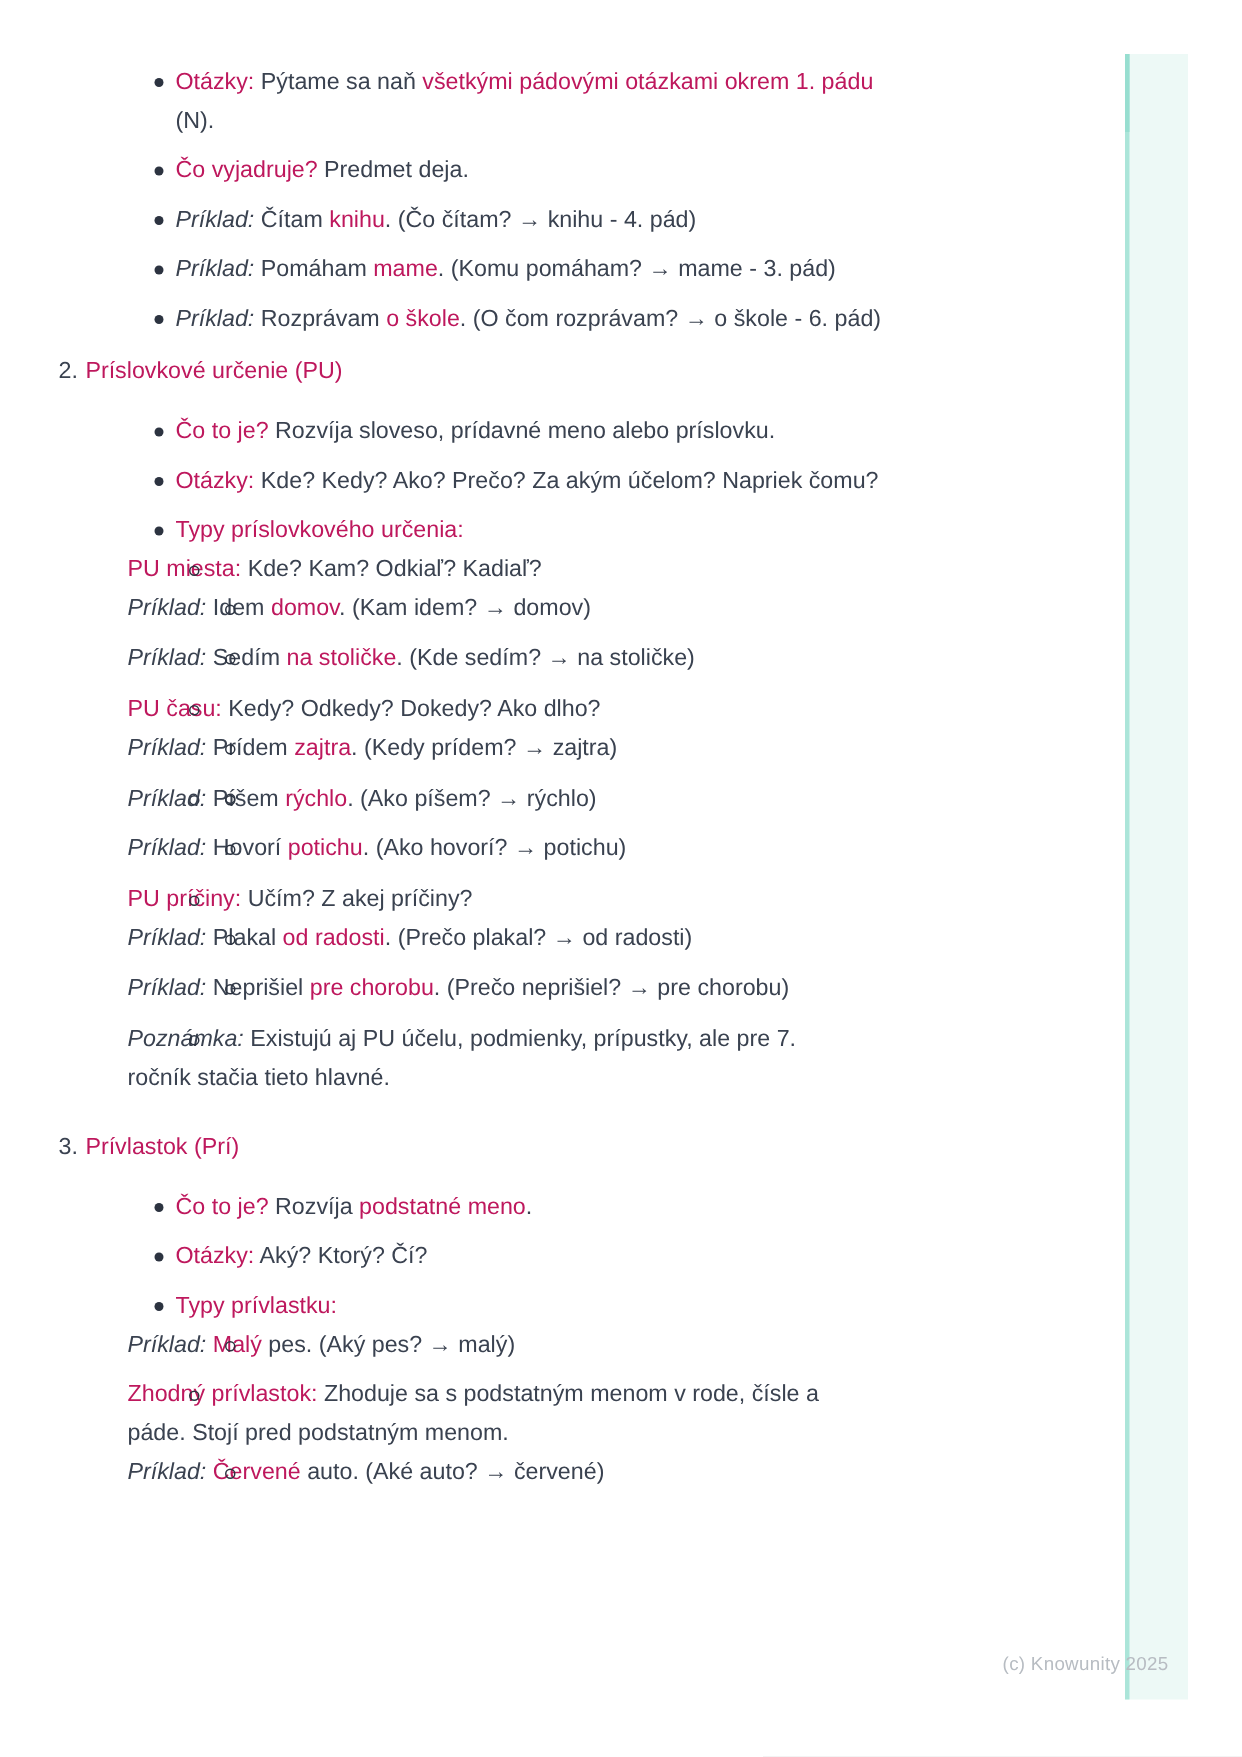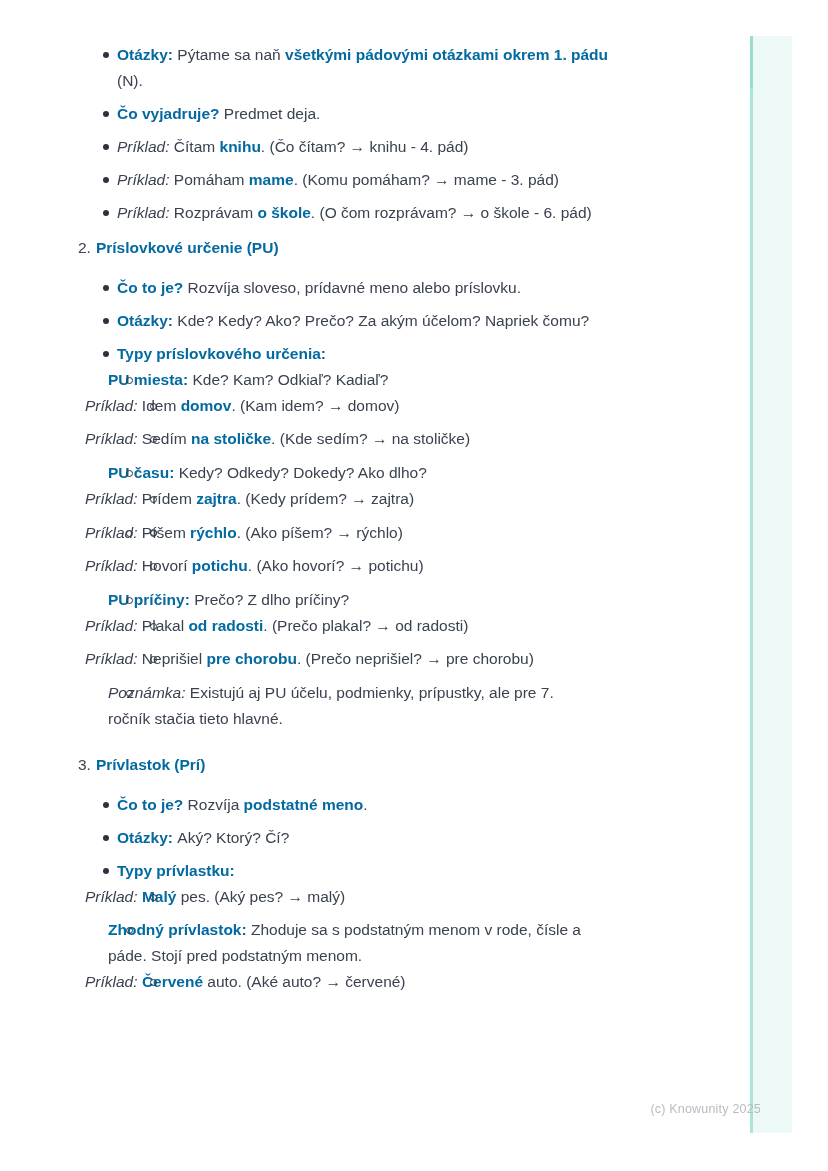--- a/index.html
+++ b/index.html
@@ -27,38 +27,38 @@
   }
   .doc{
     position:relative;
     padding-top:42px;
     font-size:15.5px;
     line-height:26px;
   }
   .block{position:relative;white-space:nowrap;}
   .b-li1{padding-left:117px;margin-bottom:7px;}
   .b-li1.tight{margin-bottom:0;}
-  .b-li2{padding-left:108px;margin:0;}
+  .b-li2{padding-left:85px;margin:0;}
   .b-li2.group{margin-top:8px;}
   .b-li2.end{margin-bottom:20px;}
   .b-li3{padding-left:85px;margin-bottom:7px;}
-  .b-num{padding-left:78px;margin-top:9px;margin-bottom:14px;}
+  .b-num{padding-left:39px;margin-top:9px;margin-bottom:14px;}
   .mk{position:absolute;top:10px;box-sizing:border-box;}
   .mk.dot{left:103px;width:6px;height:6px;border-radius:50%;background:#2c3340;}
   .mk.ring{width:7px;height:7px;border:1.5px solid #2c3340;border-radius:50%;background:transparent;}
   .b-li2 > .mk.ring{left:126px;}
   .b-li3 > .mk.ring{left:150px;}
   .no{color:#3a4250;margin-right:5px;}
   .seg{color:#3a4250;}
-  .seg.b{font-weight:bold;color:#0369a1;}
+  .seg.b{font-weight:normal;color:#be185d;}
   .seg.i{font-style:italic;}
   .line{display:block;}
   .watermark{
     position:absolute;
-    top:1102px;right:67px;
+    top:1102px;right:49px;
     font-size:12.5px;
     line-height:14px;
     color:#b7bcc2;
     letter-spacing:.2px;
     z-index:2;
   }
 </style>
 </head>
 <body>
 
@@ -130,21 +130,21 @@
       <div class="block b-li3">
         <span class="mk ring"></span>
         <span class="line"><span class="seg i">Príklad:</span><span class="seg"> Píšem </span><span class="seg b">rýchlo</span><span class="seg">. (Ako píšem? → rýchlo)</span></span>
       </div>
       <div class="block b-li3">
         <span class="mk ring"></span>
         <span class="line"><span class="seg i">Príklad:</span><span class="seg"> Hovorí </span><span class="seg b">potichu</span><span class="seg">. (Ako hovorí? → potichu)</span></span>
       </div>
       <div class="block b-li2 group">
         <span class="mk ring"></span>
-        <span class="line"><span class="seg b">PU príčiny: </span><span class="seg">Prečo? Z dlho príčiny?</span></span>
+        <span class="line"><span class="seg b">PU príčiny: </span><span class="seg">Učím? Z akej príčiny?</span></span>
       </div>
       <div class="block b-li3">
         <span class="mk ring"></span>
         <span class="line"><span class="seg i">Príklad:</span><span class="seg"> Plakal </span><span class="seg b">od radosti</span><span class="seg">. (Prečo plakal? → od radosti)</span></span>
       </div>
       <div class="block b-li3">
         <span class="mk ring"></span>
         <span class="line"><span class="seg i">Príklad:</span><span class="seg"> Neprišiel </span><span class="seg b">pre chorobu</span><span class="seg">. (Prečo neprišiel? → pre chorobu)</span></span>
       </div>
       <div class="block b-li2 group end">

